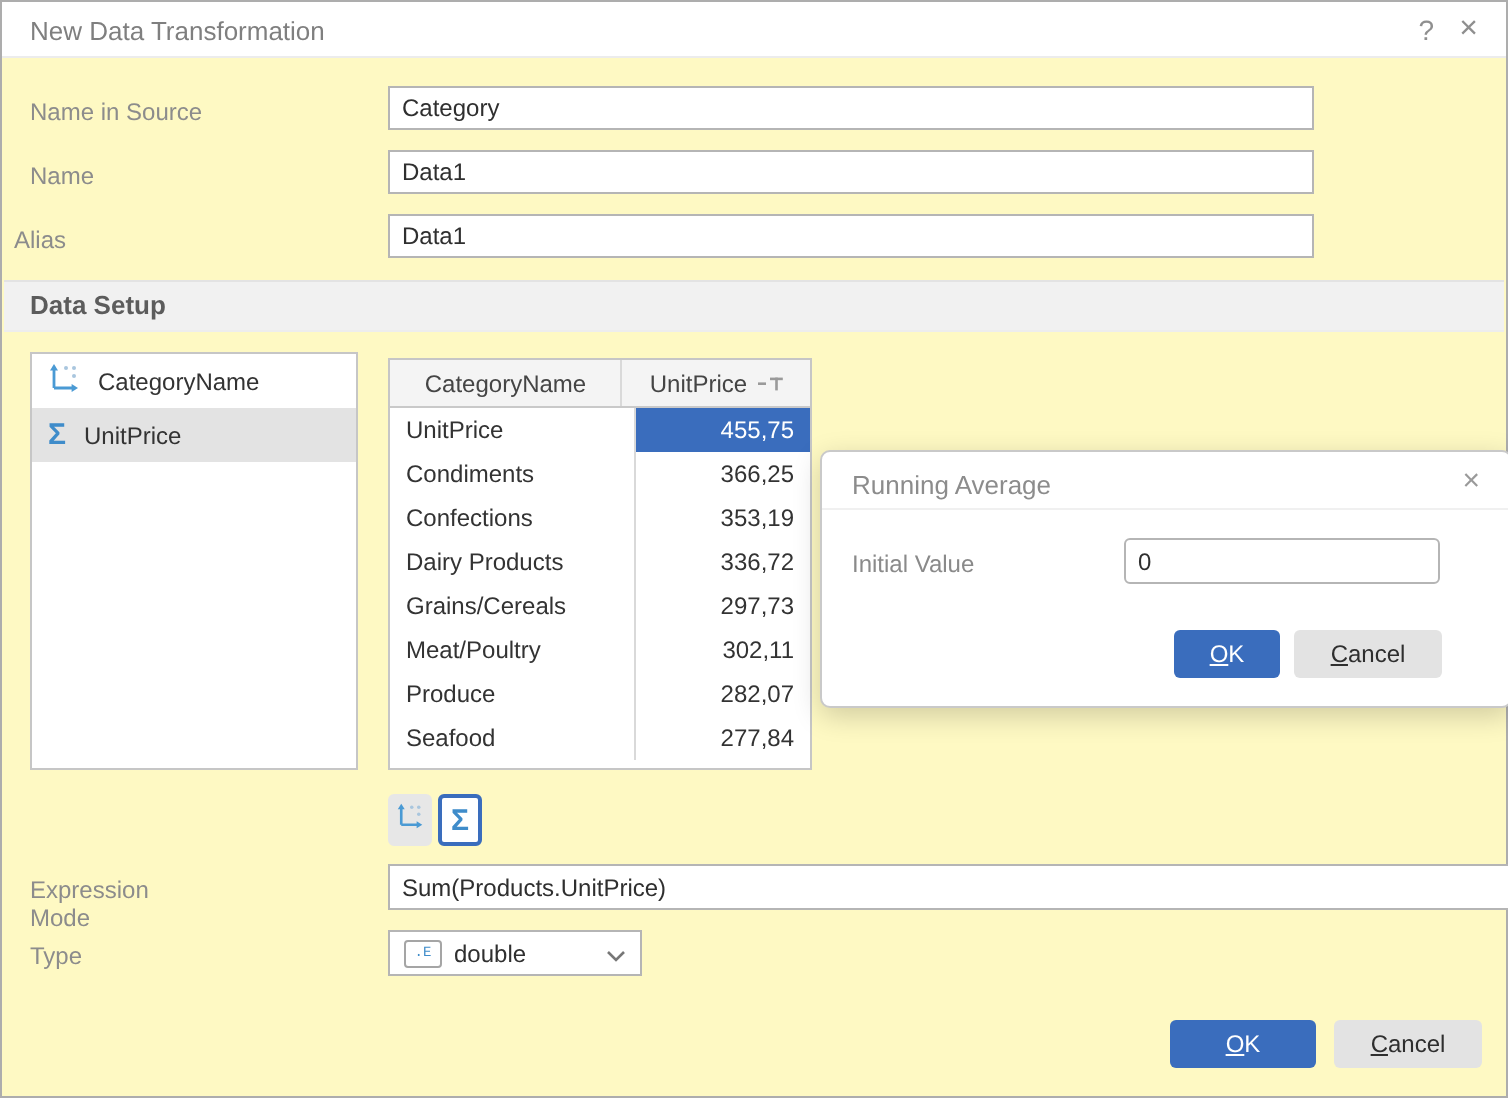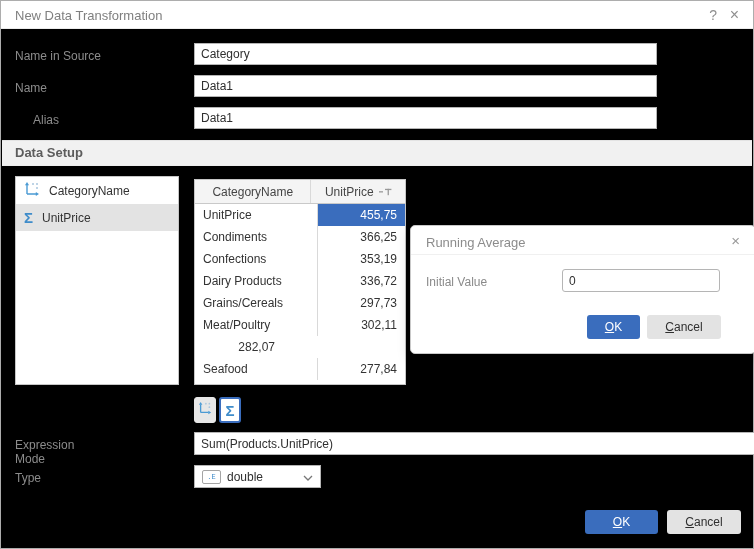--- a/index.html
+++ b/index.html
@@ -1,17 +1,17 @@
 <!DOCTYPE html>
 <html><head>
 <meta charset="utf-8">
 <style>
   html,body{margin:0;padding:0;}
   body{width:754px;height:549px;font-family:"Liberation Sans",sans-serif;background:#fff;position:relative;overflow:hidden;}
-  .dialog{position:absolute;inset:0;background:#000000;border:1px solid #adadad;box-sizing:border-box;padding-left:18px;}
+  .dialog{position:absolute;inset:0;background:#fef9c3;border:1px solid #adadad;box-sizing:border-box;padding-left:18px;}
   .abs{position:absolute;box-sizing:border-box;}
 
   
   .titlebar{left:0;top:0;width:752px;height:28px;border-bottom:1px solid #ececec;background:#fff;}
   .title{left:14px;top:7px;font-size:13px;color:#7f7f7f;}
   .help-ic{right:32px;top:6px;font-size:14px;color:#8f8f8f;cursor:default;padding:0 4px;}
   .close-ic{right:10px;top:5px;font-size:16px;color:#8f8f8f;cursor:default;padding:0 4px;}
 
   
   .lbl{font-size:12px;color:#8c8c8c;}
@@ -75,21 +75,21 @@
   <div class="abs title">New Data Transformation</div>
   <div class="abs help-ic">?</div>
   <div class="abs close-ic">×</div>
 
   <div class="abs lbl" style="left:14px;top:48px;">Name in Source</div>
   <input class="abs tb f-input" style="top: 42px;" value="Category">
 
   <div class="abs lbl" style="left:14px;top:80px;">Name</div>
   <input class="abs tb f-input" style="top: 74px;" value="Data1">
 
-  <div class="abs lbl" style="left:32px;top:112px;">Alias</div>
+  <div class="abs lbl" style="left:6px;top:112px;">Alias</div>
   <input class="abs tb f-input" style="top: 106px;" value="Data1">
 
   <div class="abs band"></div>
   <div class="abs band-text">Data Setup</div>
 
   <div class="abs fieldlist">
     <div class="fl-item">
       <span>
         <svg width="16" height="16" viewBox="0 0 16 16">
           <path d="M3 13 V4 M3 13 H12" stroke="#4a9ad4" stroke-width="1.4" fill="none"></path>
@@ -140,20 +140,21 @@
     </div>
     <div class="g-row">
       <div class="g-c1">Grains/Cereals</div>
       <div class="g-c2">297,73</div>
     </div>
     <div class="g-row">
       <div class="g-c1">Meat/Poultry</div>
       <div class="g-c2">302,11</div>
     </div>
     <div class="g-row">
+      <div class="g-c1">Produce</div>
       <div class="g-c2">282,07</div>
     </div>
     <div class="g-row">
       <div class="g-c1">Seafood</div>
       <div class="g-c2">277,84</div>
     </div>
   </div>
 
   <div class="abs popup">
     <div class="abs p-title">Running Average</div>

